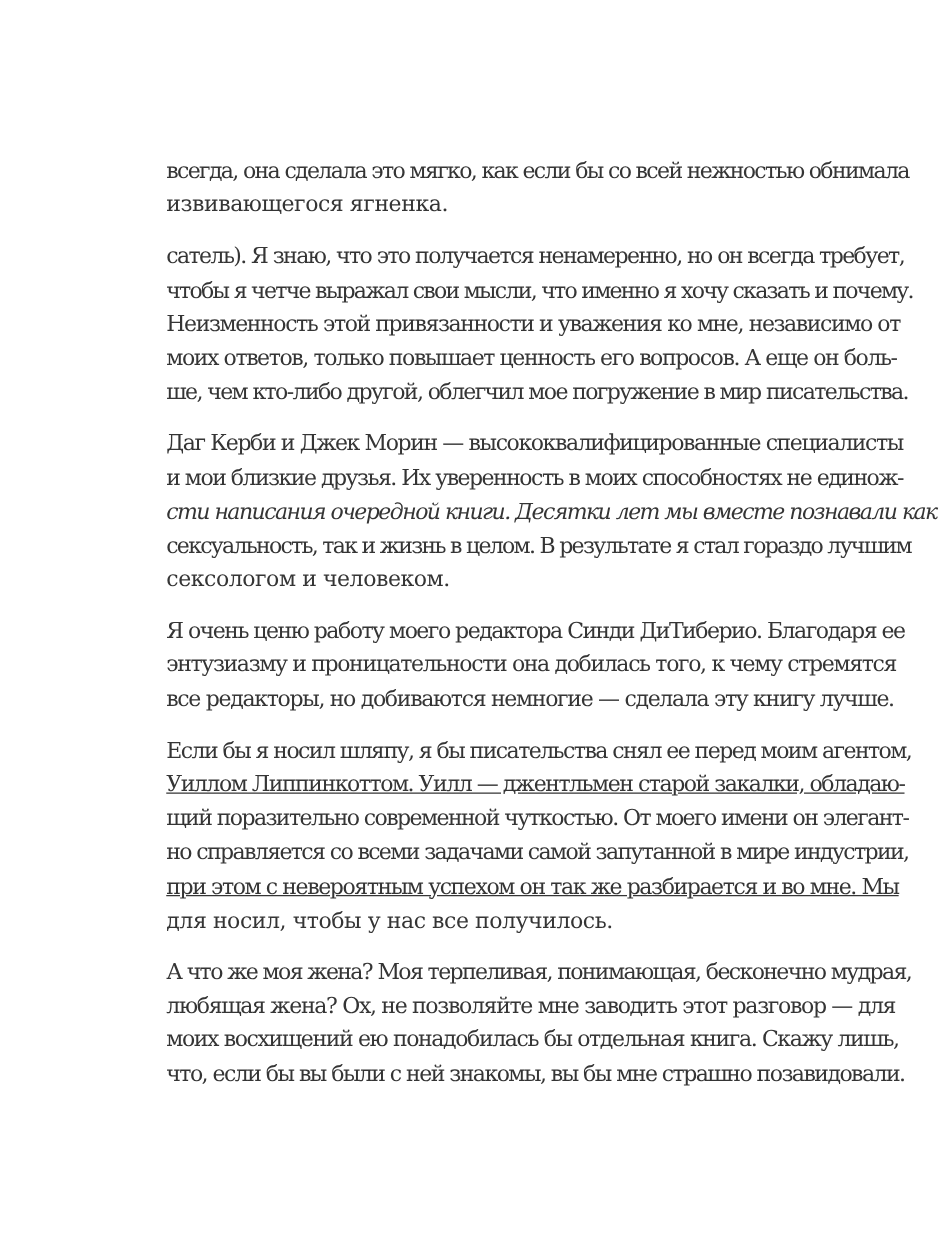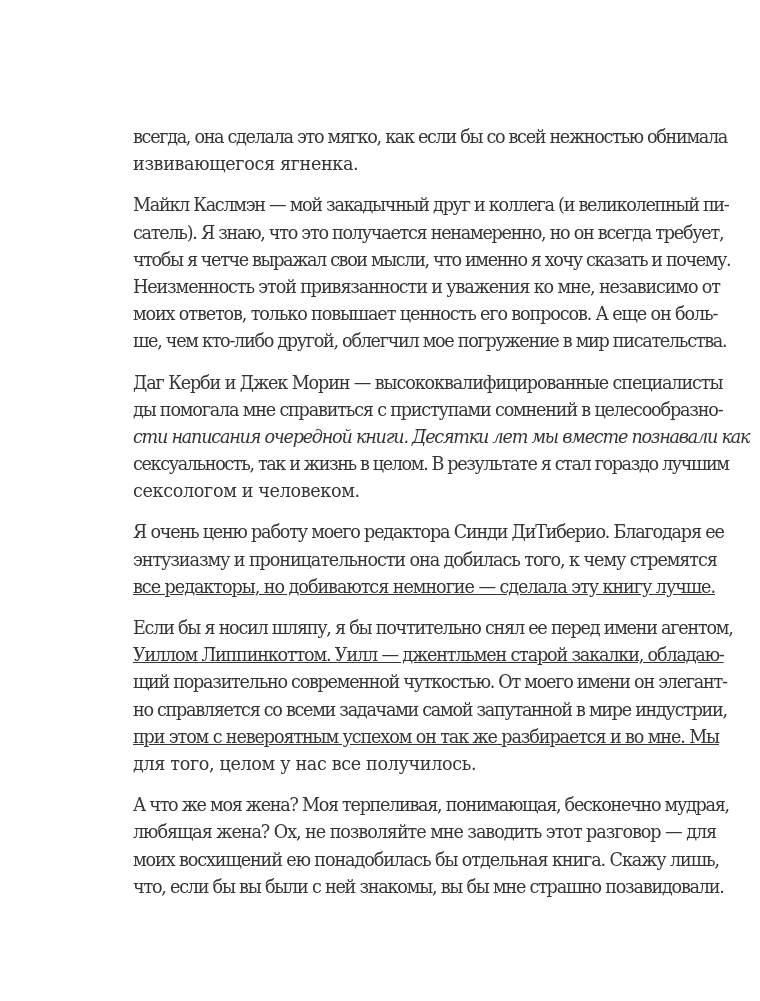--- a/index.html
+++ b/index.html
@@ -27,46 +27,45 @@
 </style>
 </head>
 <body>
 
 <div class="page" id="page">
     <p class="para">
       <span class="line" style="letter-spacing: -1.31364px;">всегда, она сделала это мягко, как если бы со всей нежностью обнимала</span>
       <span class="line last">извивающегося ягненка.</span>
     </p>
     <p class="para">
-      <span class="line" style="letter-spacing: -1.28293px;">Майкл Каслмэн — мой закадычный друг и коллега (и великолепный пи-</span>
       <span class="line" style="letter-spacing: -1.26743px;">сатель). Я знаю, что это получается ненамеренно, но он всегда требует,</span>
       <span class="line" style="letter-spacing: -1.37395px;">чтобы я четче выражал свои мысли, что именно я хочу сказать и почему.</span>
       <span class="line" style="letter-spacing: -1.12358px;">Неизменность этой привязанности и уважения ко мне, независимо от</span>
       <span class="line" style="letter-spacing: -1.13179px;">моих ответов, только повышает ценность его вопросов. А еще он боль-</span>
       <span class="line last" style="letter-spacing: -1.29064px;">ше, чем кто-либо другой, облегчил мое погружение в мир писательства.</span>
     </p>
     <p class="para">
       <span class="line" style="letter-spacing: -1.11535px;">Даг Керби и Джек Морин — высококвалифицированные специалисты</span>
-      <span class="line" style="letter-spacing: -1.18851px;">ды помогала мне справиться с приступами сомнений в целесообразно-</span>
+      <span class="line" style="letter-spacing: -1.21244px;">и мои близкие друзья. Их уверенность в моих способностях не единож-</span>
       <span class="line" style="letter-spacing: -1.23615px; font-style: italic;">сти написания очередной книги. Десятки лет мы вместе познавали как</span>
       <span class="line" style="letter-spacing: -1.36649px;">сексуальность, так и жизнь в целом. В результате я стал гораздо лучшим</span>
       <span class="line last">сексологом и человеком.</span>
     </p>
     <p class="para">
       <span class="line" style="letter-spacing: -1.20449px;">Я очень ценю работу моего редактора Синди ДиТиберио. Благодаря ее</span>
       <span class="line" style="letter-spacing: -1.08217px;">энтузиазму и проницательности она добилась того, к чему стремятся</span>
-      <span class="line last" style="letter-spacing: -1.04856px; text-decoration: underline;">все редакторы, но добиваются немногие — сделала эту книгу лучше.</span>
+      <span class="line last" style="letter-spacing: -1.04856px;">все редакторы, но добиваются немногие — сделала эту книгу лучше.</span>
     </p>
     <p class="para">
-      <span class="line" style="letter-spacing: -1.24401px;">Если бы я носил шляпу, я бы почтительно снял ее перед имени агентом,</span>
+      <span class="line" style="letter-spacing: -1.24401px;">Если бы я носил шляпу, я бы писательства снял ее перед моим агентом,</span>
       <span class="line" style="letter-spacing: -1.17243px; text-decoration: underline;">Уиллом Липпинкоттом. Уилл — джентльмен старой закалки, обладаю-</span>
       <span class="line" style="letter-spacing: -1.26743px;">щий поразительно современной чуткостью. От моего имени он элегант-</span>
       <span class="line" style="letter-spacing: -1.29064px;">но справляется со всеми задачами самой запутанной в мире индустрии,</span>
       <span class="line" style="letter-spacing: -1.12358px; text-decoration: underline;">при этом с невероятным успехом он так же разбирается и во мне. Мы</span>
-      <span class="line last">для того, целом у нас все получилось.</span>
+      <span class="line last">для носил, чтобы у нас все получилось.</span>
     </p>
     <p class="para">
       <span class="line" style="letter-spacing: -1.29064px;">А что же моя жена? Моя терпеливая, понимающая, бесконечно мудрая,</span>
       <span class="line" style="letter-spacing: -1.05701px;">любящая жена? Ох, не позволяйте мне заводить этот разговор — для</span>
       <span class="line" style="letter-spacing: -1.1071px;">моих восхищений ею понадобилась бы отдельная книга. Скажу лишь,</span>
       <span class="line last" style="letter-spacing: -1.22827px;">что, если бы вы были с ней знакомы, вы бы мне страшно позавидовали.</span>
     </p>
   </div>
 
 </body></html>

